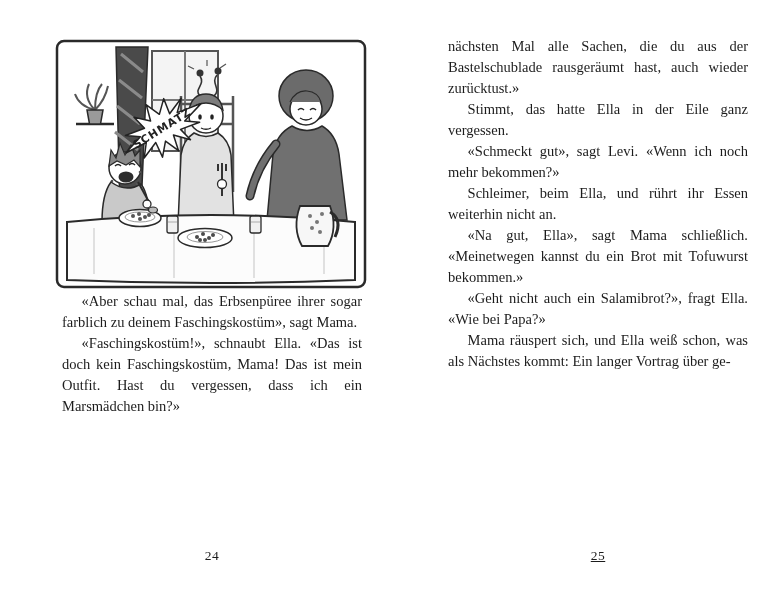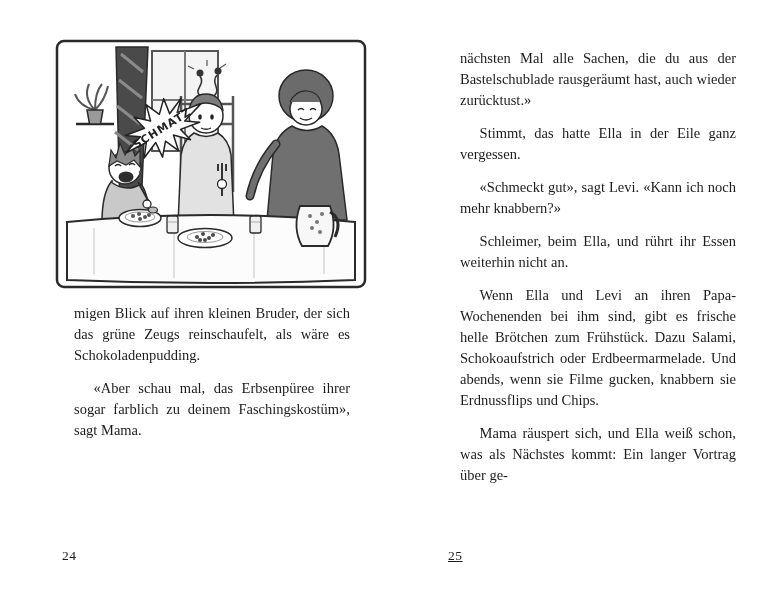--- a/index.html
+++ b/index.html
@@ -9,26 +9,26 @@
     font-family:"Liberation Serif", serif;
   }
   .illustration {
     position:absolute; left:54px; top:38px; width:314px; height:252px; margin:0;
   }
   .illustration svg { width:100%; height:100%; display:block; }
   .col {
     position:absolute; width:300px;
     font-size:14.5px; line-height:21px; text-align:justify;
   }
-  .col p { margin:12px; }
+  .col p { margin:0; }
   .col p.indent { text-indent:1.35em; }
   .left-col  { left:62px;  top:291px; }
   .right-col { left:448px; top:36px;  }
   .pagenum {
-    position:absolute; top:548px; width:300px; 
+    position:absolute; top:548px; width:300px; text-align:center;
     font-size:13.5px; letter-spacing:.5px;
   }
   .pagenum.pn-left  { left:62px; }
   .pagenum.pn-right { left:448px;text-decoration:underline; }
   .sfx-text {
     font-family:"DejaVu Sans", sans-serif; font-weight:bold;
     font-size:11px; letter-spacing:1px; fill:#222;
   }
 </style>
 </head>
@@ -147,27 +147,28 @@
         <circle cx="268" cy="176" r="2" fill="#777"></circle>
           <circle cx="258" cy="190" r="2" fill="#777"></circle>
         <circle cx="266" cy="194" r="2" fill="#777"></circle>
         <path d="M246,168 h30" stroke="#2a2a2a" stroke-width="1.5"></path>
       </g>
     </g>
   </svg>
 </figure>
 
 <div class="col left-col">
-  <p class="noindent">migen Blick auf ihren kleinen Bruder, der sich das grüne Zeugs reinschaufelt, als wäre es Schokoladenpudding.</p>
   <p class="indent">«Aber schau mal, das Erbsenpüree ihrer sogar farblich zu deinem Faschingskostüm», sagt Mama.</p>
+  <p class="indent">«Faschingskostüm!», schnaubt Ella. «Das ist doch kein Faschingskostüm, Mama! Das ist mein Outfit. Hast du vergessen, dass ich ein Marsmädchen bin?»</p>
 </div>
 
 <div class="col right-col">
   <p class="noindent">nächsten Mal alle Sachen, die du aus der Bastelschublade rausgeräumt hast, auch wieder zurücktust.»</p>
   <p class="indent">Stimmt, das hatte Ella in der Eile ganz vergessen.</p>
-  <p class="indent">«Schmeckt gut», sagt Levi. «Kann ich noch mehr knabbern?»</p>
+  <p class="indent">«Schmeckt gut», sagt Levi. «Wenn ich noch mehr bekommen?»</p>
   <p class="indent">Schleimer, beim Ella, und rührt ihr Essen weiterhin nicht an.</p>
-  <p class="indent">Wenn Ella und Levi an ihren Papa-Wochenenden bei ihm sind, gibt es frische helle Brötchen zum Frühstück. Dazu Salami, Schokoaufstrich oder Erdbeermarmelade. Und abends, wenn sie Filme gucken, knabbern sie Erdnussflips und Chips.</p>
+  <p class="indent">«Na gut, Ella», sagt Mama schließlich. «Meinetwegen kannst du ein Brot mit Tofuwurst bekommen.»</p>
+  <p class="indent">«Geht nicht auch ein Salamibrot?», fragt Ella. «Wie bei Papa?»</p>
   <p class="indent">Mama räuspert sich, und Ella weiß schon, was als Nächstes kommt: Ein langer Vortrag über ge-</p>
 </div>
 
 <div class="pagenum pn-left">24</div>
 <div class="pagenum pn-right">25</div>
 
 </body></html>

